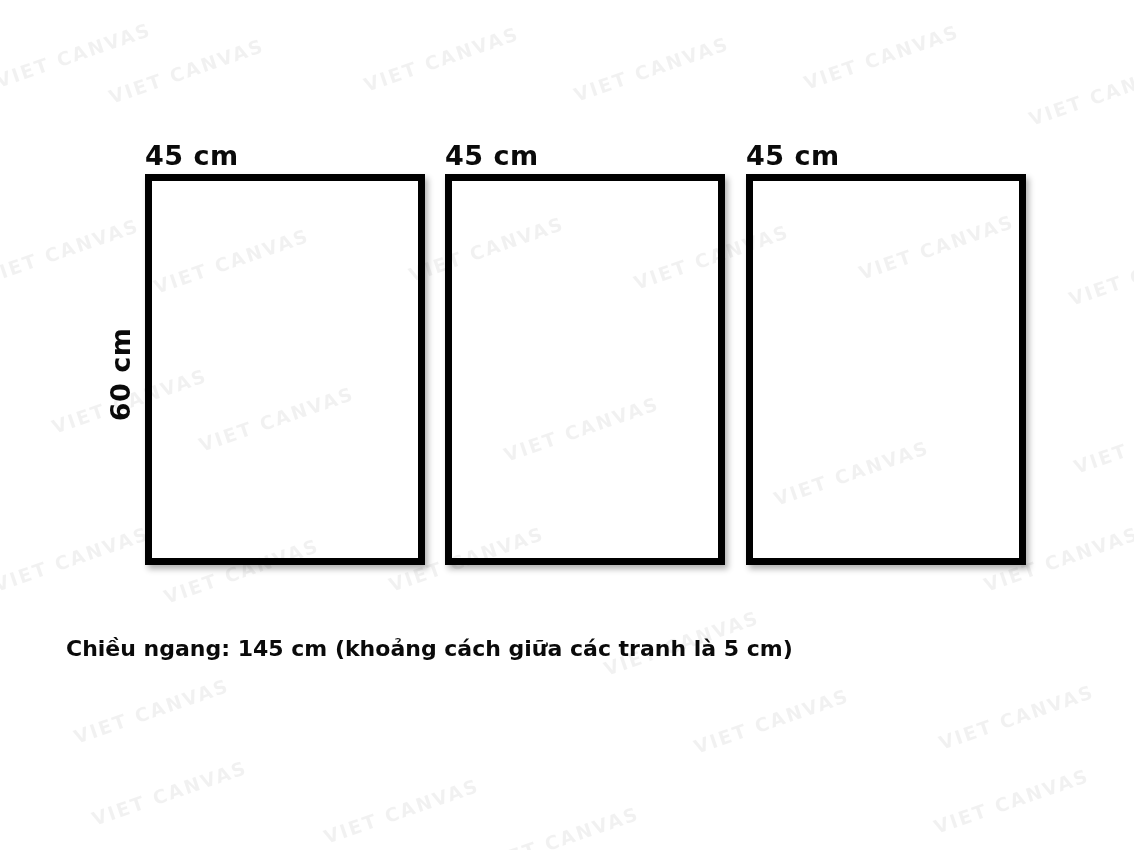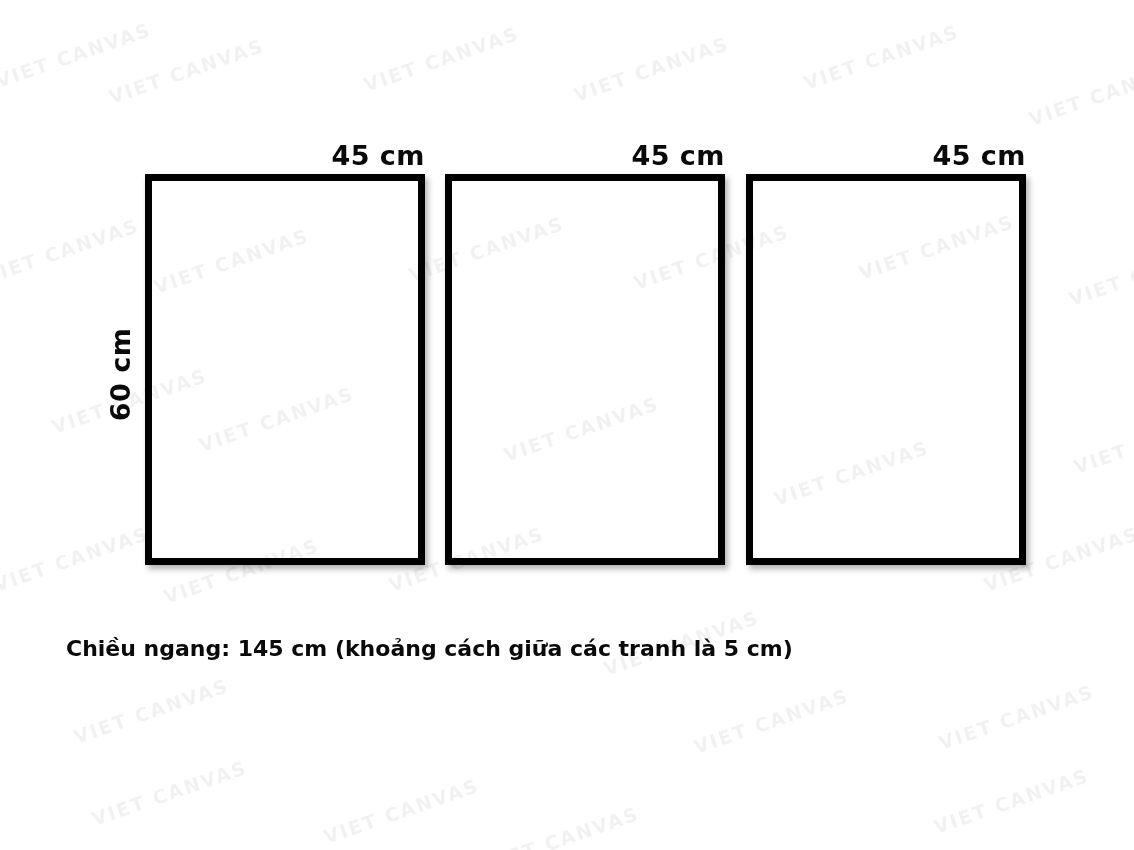--- a/index.html
+++ b/index.html
@@ -49,21 +49,21 @@
     border: 7px solid #000000;
     box-sizing: border-box;
     box-shadow: 3px 4px 6px rgba(0, 0, 0, 0.30);
   }
 
   .width-label {
     position: absolute;
     font-size: 27px;
     font-weight: 700;
     color: #0a0a0a;
-    text-align: right;
+    text-align: left;
     letter-spacing: 0.5px;
     white-space: nowrap;
   }
 
   #height-label {
     position: absolute;
     font-size: 27px;
     font-weight: 700;
     color: #0a0a0a;
     white-space: nowrap;

